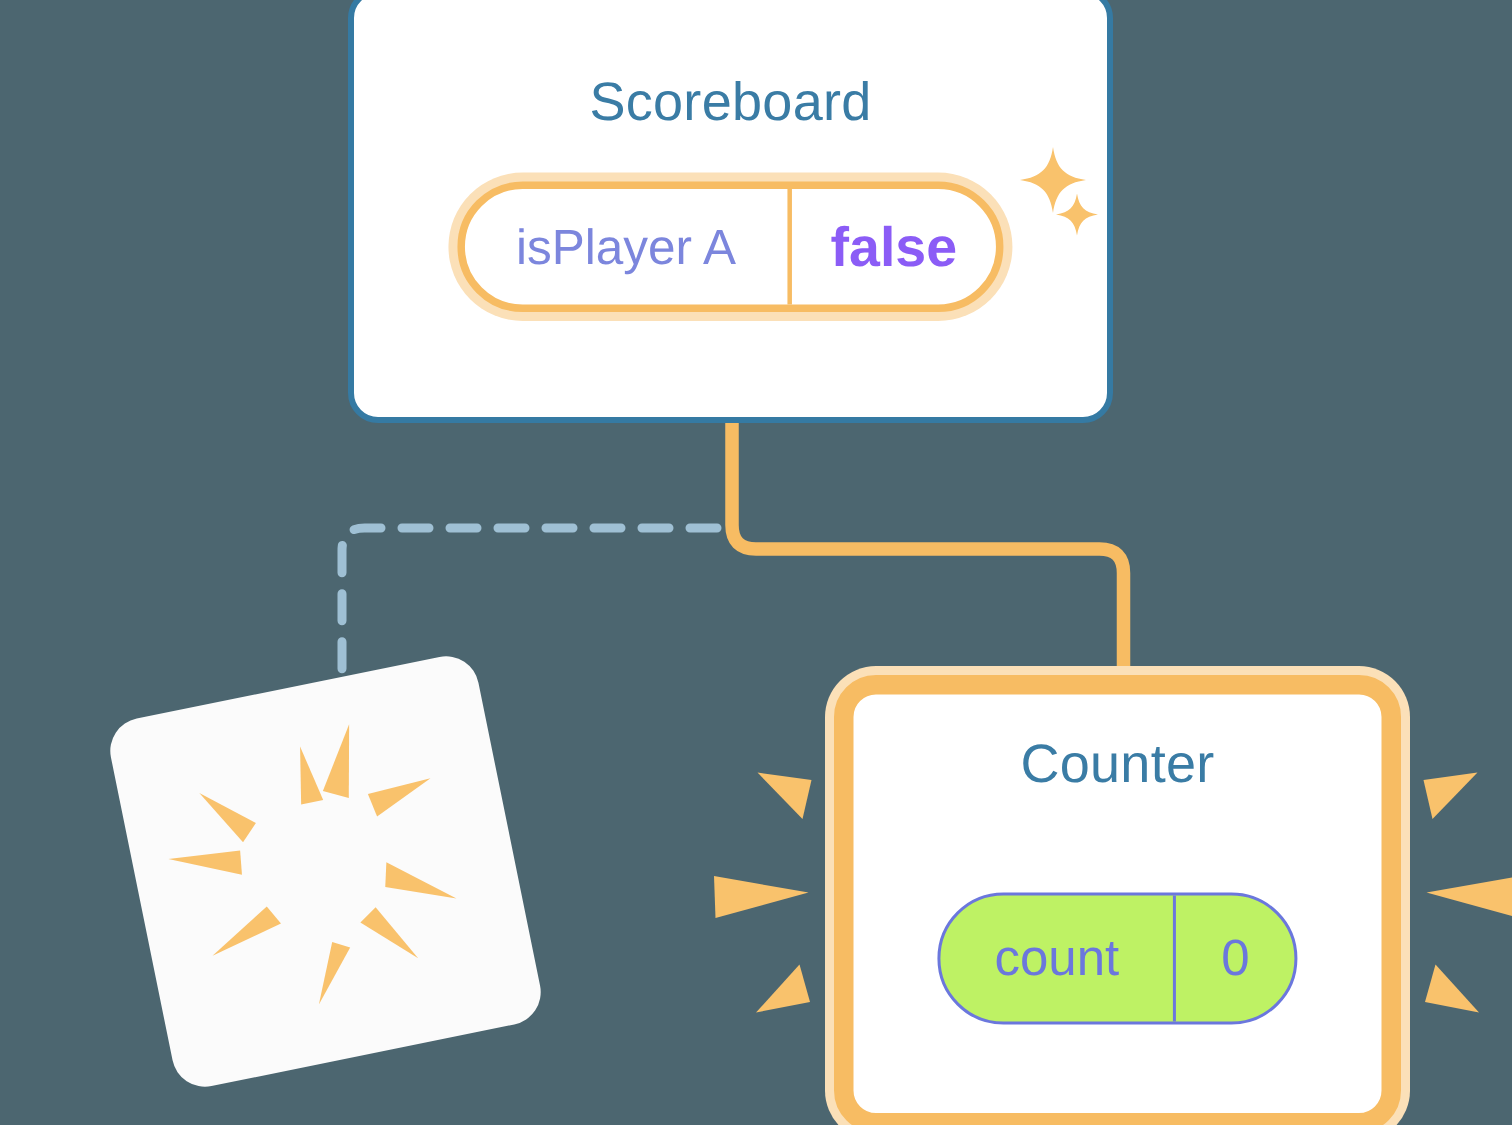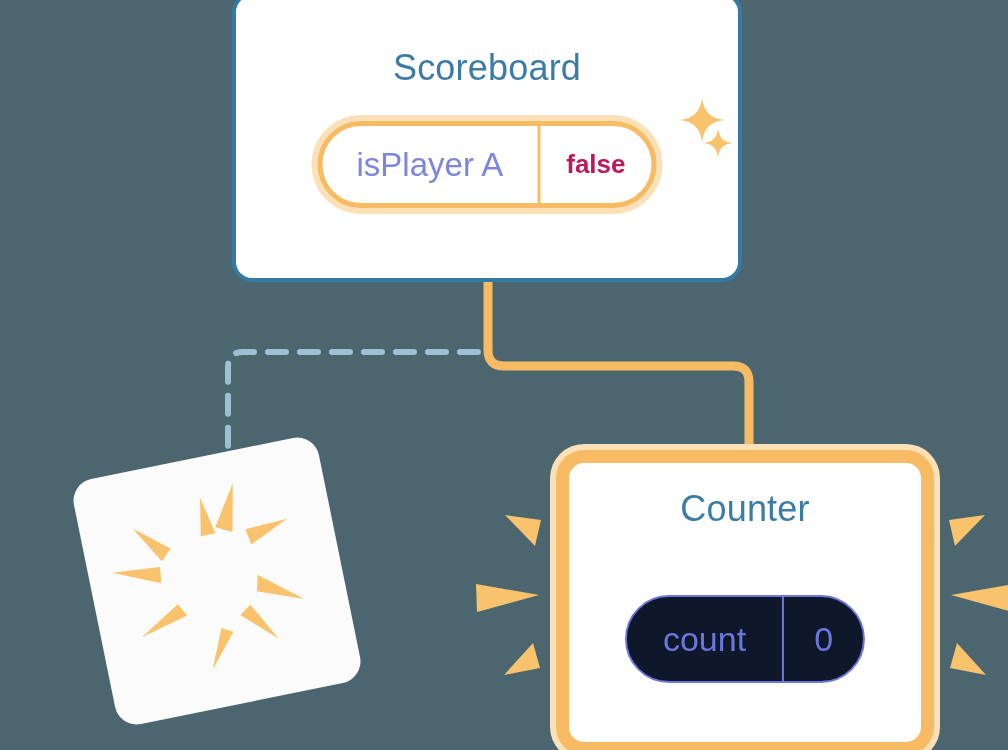--- a/index.html
+++ b/index.html
@@ -89,22 +89,22 @@
   .pill-divider {
     width: 3px;
     background: #f7bc63;
     align-self: stretch;
   }
   .pill-val {
     display: flex;
     align-items: center;
     justify-content: center;
     padding: 0 26px;
-    color: #be185d;
-    font-size: 26px;
+    color: #8b5cf6;
+    font-size: 37px;
     font-weight: bold;
     white-space: nowrap;
   }
 
   
   .sparkle {
     position: absolute;
     z-index: 5;
   }
 
@@ -134,21 +134,21 @@
   .counter-title {
     margin-top: 28px;
   }
   .pill-plain {
     position: absolute;
     left: 50%;
     transform: translateX(-50%);
     top: 132px;
     border: 2px solid #6b77dd;
     border-radius: 999px;
-    background: #0f172a;
+    background: #bef264;
     display: flex;
     align-items: stretch;
     height: 88px;
     box-sizing: border-box;
   }
   .pill-plain .pill-key {
     color: #6b77dd;
     font-size: 34px;
     padding: 0 36px;
   }

